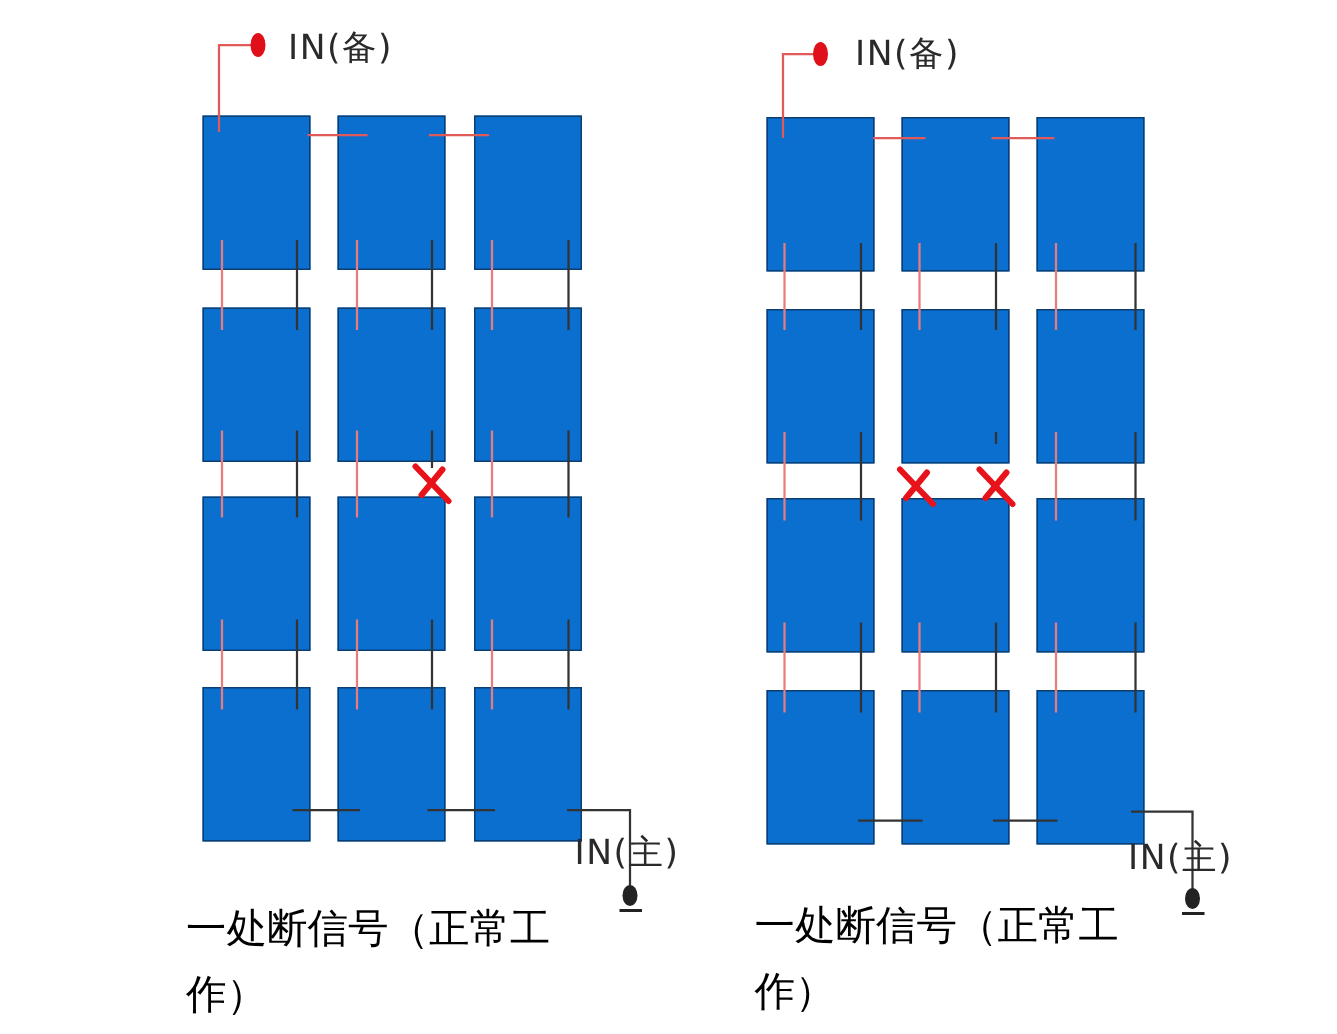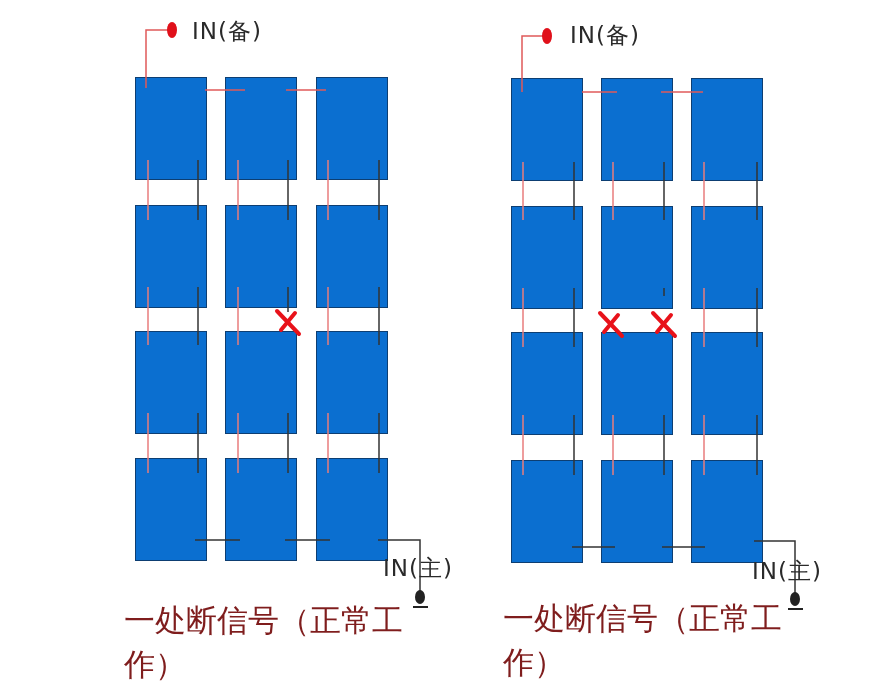--- a/index.html
+++ b/index.html
@@ -3,21 +3,21 @@
 <meta charset="utf-8">
 <style>
   html, body { margin:0; padding:0; background:#ffffff; }
   body { width:891px; height:689px; position:relative; overflow:hidden;
          font-family: "DejaVu Sans", sans-serif; }
   .panel { position:absolute; top:0; left:0; width:867px; height:689px;padding-left:45px; }
   .block { position:absolute; width:72px; height:103px; background:#0b6fd0;
            border:1.5px solid #0d3e72; box-sizing:border-box; }
   svg.wires { position:absolute; left:0; top:0; width:891px; height:689px; pointer-events:none; }
   .lbl { position:absolute; font-size:23px; color:#2a2a2a; letter-spacing:1px; white-space:nowrap; }
-  .cap { position:absolute; font-size:31px; color:#7f1d1d; line-height:44px; width:330px; }
+  .cap { position:absolute; font-size:27px; color:#000000; line-height:44px; width:330px; }
 </style>
 </head>
 <body>
 
 <div class="panel">
 
   <div>
     <div class="block" style="left:135px;top:77px"></div>
     <div class="block" style="left:225px;top:77px"></div>
     <div class="block" style="left:316px;top:77px"></div>

